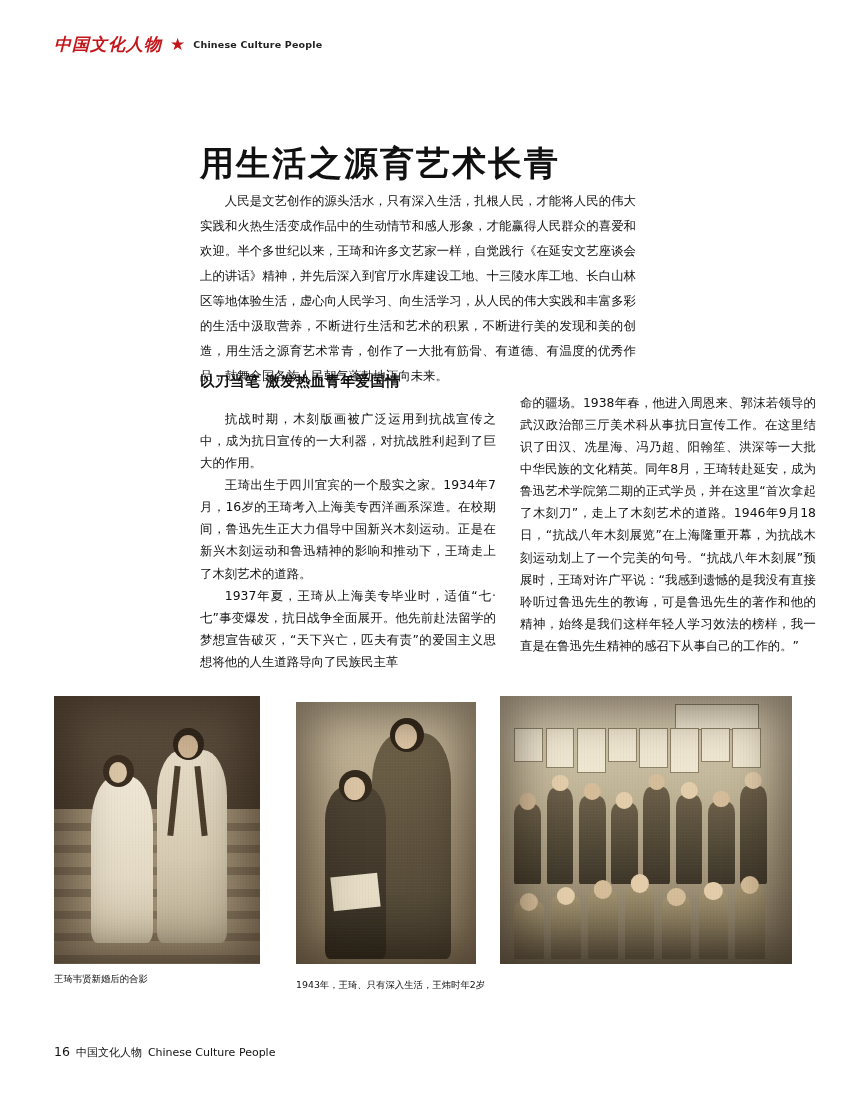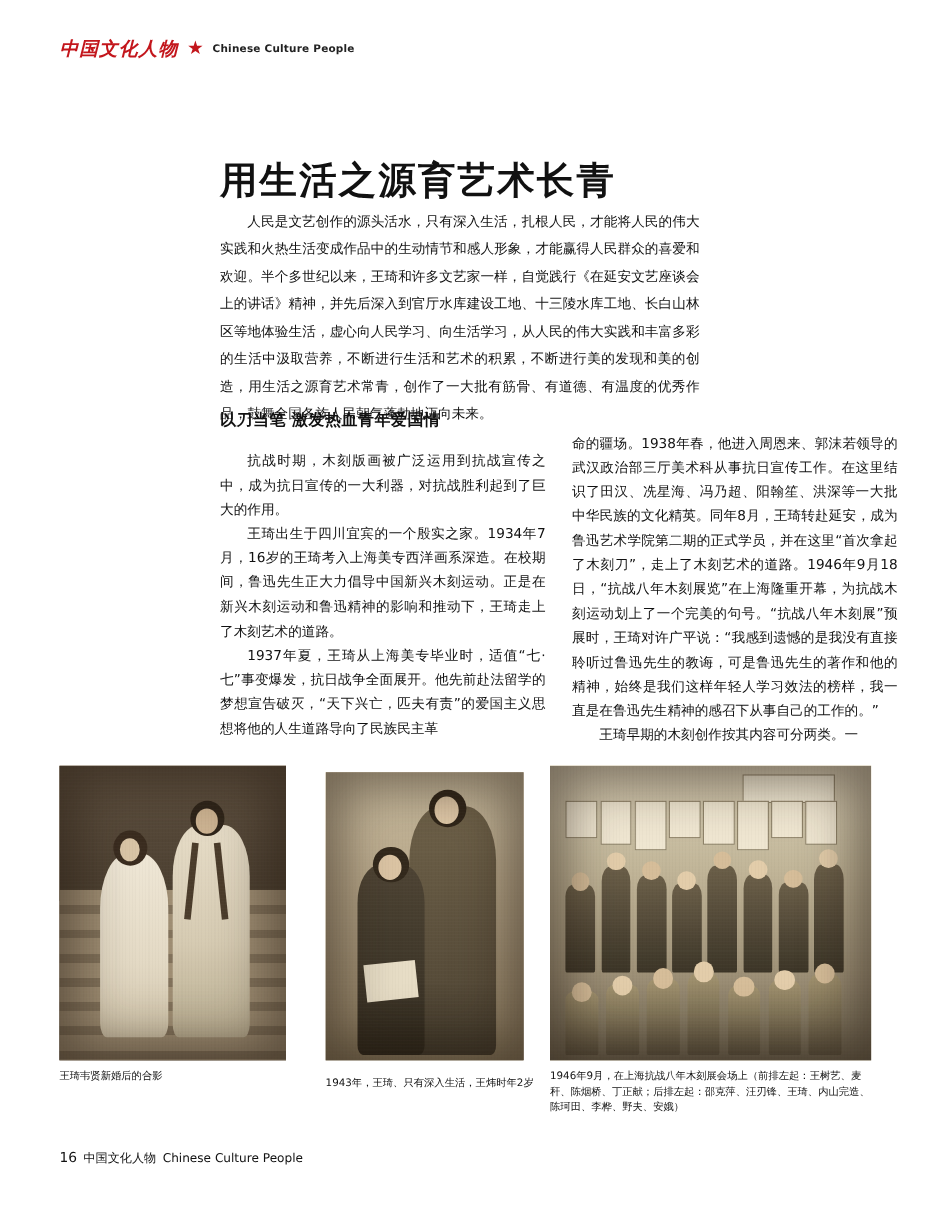--- a/index.html
+++ b/index.html
@@ -240,21 +240,20 @@
   <div class="subhead">以刀当笔  激发热血青年爱国情</div>
 
   <div class="col col-left">
     <p>抗战时期，木刻版画被广泛运用到抗战宣传之中，成为抗日宣传的一大利器，对抗战胜利起到了巨大的作用。</p>
     <p>王琦出生于四川宜宾的一个殷实之家。1934年7月，16岁的王琦考入上海美专西洋画系深造。在校期间，鲁迅先生正大力倡导中国新兴木刻运动。正是在新兴木刻运动和鲁迅精神的影响和推动下，王琦走上了木刻艺术的道路。</p>
     <p>1937年夏，王琦从上海美专毕业时，适值“七·七”事变爆发，抗日战争全面展开。他先前赴法留学的梦想宣告破灭，“天下兴亡，匹夫有责”的爱国主义思想将他的人生道路导向了民族民主革</p>
   </div>
 
   <div class="col col-right">
     <p class="noindent">命的疆场。1938年春，他进入周恩来、郭沫若领导的武汉政治部三厅美术科从事抗日宣传工作。在这里结识了田汉、冼星海、冯乃超、阳翰笙、洪深等一大批中华民族的文化精英。同年8月，王琦转赴延安，成为鲁迅艺术学院第二期的正式学员，并在这里“首次拿起了木刻刀”，走上了木刻艺术的道路。1946年9月18日，“抗战八年木刻展览”在上海隆重开幕，为抗战木刻运动划上了一个完美的句号。“抗战八年木刻展”预展时，王琦对许广平说：“我感到遗憾的是我没有直接聆听过鲁迅先生的教诲，可是鲁迅先生的著作和他的精神，始终是我们这样年轻人学习效法的榜样，我一直是在鲁迅先生精神的感召下从事自己的工作的。”</p>
-    <p>王琦早期的木刻创作按其内容可分两类。一</p>
   </div>
 
   <div class="photo sepia-a" id="photo1">
     <div class="inner">
       <div class="s1-wall"></div>
       <div class="s1-steps"></div>
       <div class="s1-person-l"></div>
       <div class="s1-head-l"></div>
       <div class="s1-face-l"></div>
       <div class="s1-person-r"></div>
@@ -344,21 +343,20 @@
             <i style="top: -14%; width: 62%; padding-bottom: 62%; background: rgb(227, 205, 170);"></i>
           </div>
           <div class="fig" style="left: 83.2857%; width: 11%; height: 68%; background: linear-gradient(rgb(162, 147, 111), rgb(93, 83, 64));">
             <i style="top: -14%; width: 62%; padding-bottom: 62%; background: rgb(214, 189, 153);"></i>
           </div>
         </div>
       <div class="grain"></div>
       <div class="vign"></div>
     </div>
   </div>
-  <div class="caption" id="caption3">1946年9月，在上海抗战八年木刻展会场上（前排左起：王树艺、麦秆、陈烟桥、丁正献；后排左起：邵克萍、汪刃锋、王琦、内山完造、陈珂田、李桦、野夫、安娥）</div>
 
   <div style="position:absolute;left:54px;top:1044px;display:flex;align-items:baseline;gap:6px;">
     <span style="font-size:12.5px;font-weight:normal;color:#111;">16</span>
     <span style="font-size:11px;color:#111;">中国文化人物</span>
     <span style="font-size:11px;color:#111;">Chinese Culture People</span>
   </div>
 
 </div>
 
 </body></html>

